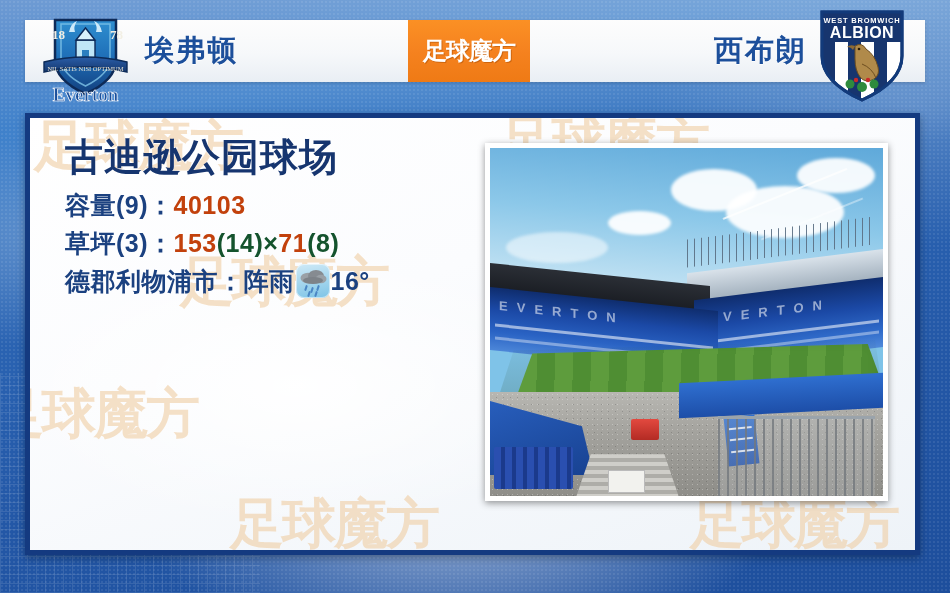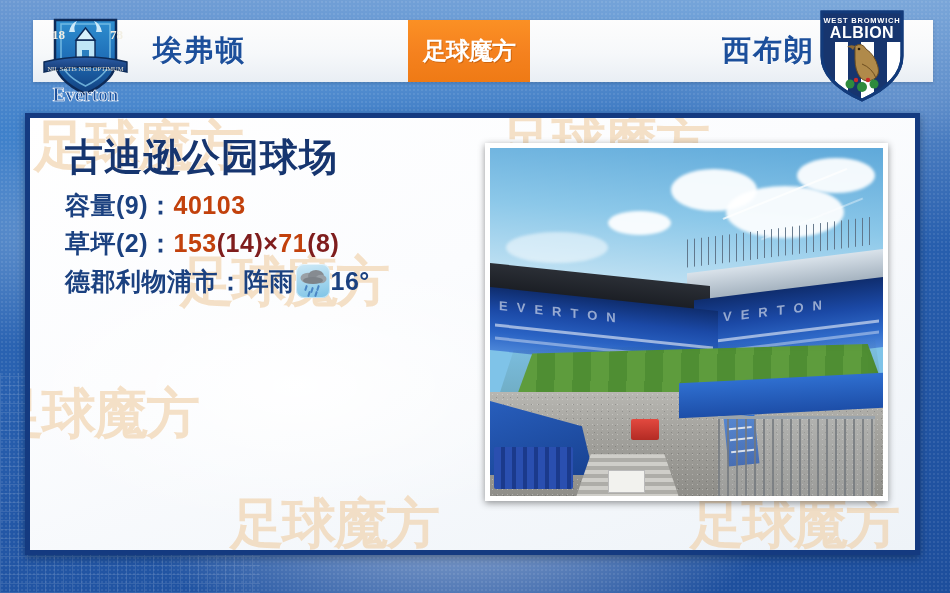--- a/index.html
+++ b/index.html
@@ -21,21 +21,21 @@
   .bg-dots{position:absolute;inset:0;opacity:.16;
     background-image:radial-gradient(rgba(255,255,255,.55) 0.7px, transparent 0.8px);
     background-size:4px 4px;}
   .bg-streak{position:absolute;left:0;top:0;width:950px;height:140px;
     background:linear-gradient(180deg, rgba(255,255,255,.30), rgba(255,255,255,0));}
   .bg-grid{position:absolute;left:0;bottom:0;width:260px;height:220px;opacity:.13;
     background-image:repeating-linear-gradient(0deg,rgba(255,255,255,.8) 0 1px,transparent 1px 9px),
                      repeating-linear-gradient(90deg,rgba(255,255,255,.8) 0 1px,transparent 1px 9px);}
 
   
-  .headerbar{position:absolute;left:33px;top:20px;width:900px;height:62px;
+  .headerbar{position:absolute;left:25px;top:20px;width:900px;height:62px;
     background:linear-gradient(180deg,#fdfdfd 0%, #f6f8fa 55%, #e9eef4 100%);
     box-shadow:0 1px 3px rgba(0,0,0,.18);}
   .hteam{position:absolute;top:0;height:62px;display:flex;align-items:center;
     font-size:29px;font-weight:bold;color:#1c4f9b;letter-spacing:2px;
     text-shadow:0 1px 0 rgba(255,255,255,.8);}
   .hteam.left{left:120px;}
   .hteam.right{right:118px;text-align:center;}
 
   .centerlogo{position:absolute;left:408px;top:20px;width:122px;height:62px;
     background:linear-gradient(180deg,#fb9024 0%, #f5821f 50%, #ef7a15 100%);
@@ -62,21 +62,21 @@
 
   
   .info{position:absolute;left:35px;top:18px;width:430px;}
   .stadium-title{font-size:38px;font-weight:bold;color:#16356f;letter-spacing:1px;
     line-height:1.15;margin:0 0 6px 0;text-shadow:0 1px 1px rgba(255,255,255,.9);}
   .desc{font-size:25px;font-weight:bold;color:#1b4180;line-height:1.46;margin:0 0 2px 0;
     letter-spacing:.5px;}
   .row{font-size:25px;font-weight:bold;color:#1b4180;line-height:1.52;letter-spacing:.5px;
     white-space:nowrap;}
   .red{color:#c2410c;}
-  .navy{color:#7f1d1d;}
+  .navy{color:#14532d;}
   .wicon{display:inline-block;vertical-align:-8px;width:34px;height:34px;border-radius:8px;
     position:relative;margin:0 1px;
     background:linear-gradient(170deg,#cfeaf7 0%,#a9d8ef 45%,#7ec4e6 100%);
     box-shadow:inset 0 0 0 1px rgba(255,255,255,.5);}
   .wicon .cloud{position:absolute;left:3px;top:5px;width:28px;height:15px;}
   .wicon .drop{position:absolute;width:2px;height:6px;border-radius:1px;
     background:#4a86c4;transform:rotate(18deg);}
 
   
   .photo{position:absolute;left:455px;top:25px;width:403px;height:358px;
@@ -231,21 +231,21 @@
     </div>
 
     <div class="info">
       <div class="stadium-title">古迪逊公园球场</div>
 
       <div class="row">
         <span>容量(9)：</span><span class="red">40103</span>
       </div>
 
       <div class="row">
-        <span>草坪(2)：</span><span class="red">153</span><span class="navy">(14)</span><span class="navy">×</span><span class="red">71</span><span class="navy">(8)</span>
+        <span>草坪(3)：</span><span class="red">153</span><span class="navy">(14)</span><span class="navy">×</span><span class="red">71</span><span class="navy">(8)</span>
       </div>
 
 
       <div class="row">
         <span>德郡利物浦市：</span><span>阵雨</span><span class="wicon">
           <svg class="cloud" viewBox="0 0 28 15">
             <ellipse cx="9" cy="9" rx="7.5" ry="5.2" fill="#9aa0a6"></ellipse>
             <ellipse cx="17" cy="7" rx="8" ry="6" fill="#868b91"></ellipse>
             <ellipse cx="22" cy="10" rx="5.5" ry="4.2" fill="#9aa0a6"></ellipse>
             <ellipse cx="14" cy="11.5" rx="10" ry="3.4" fill="#7d8288"></ellipse>

